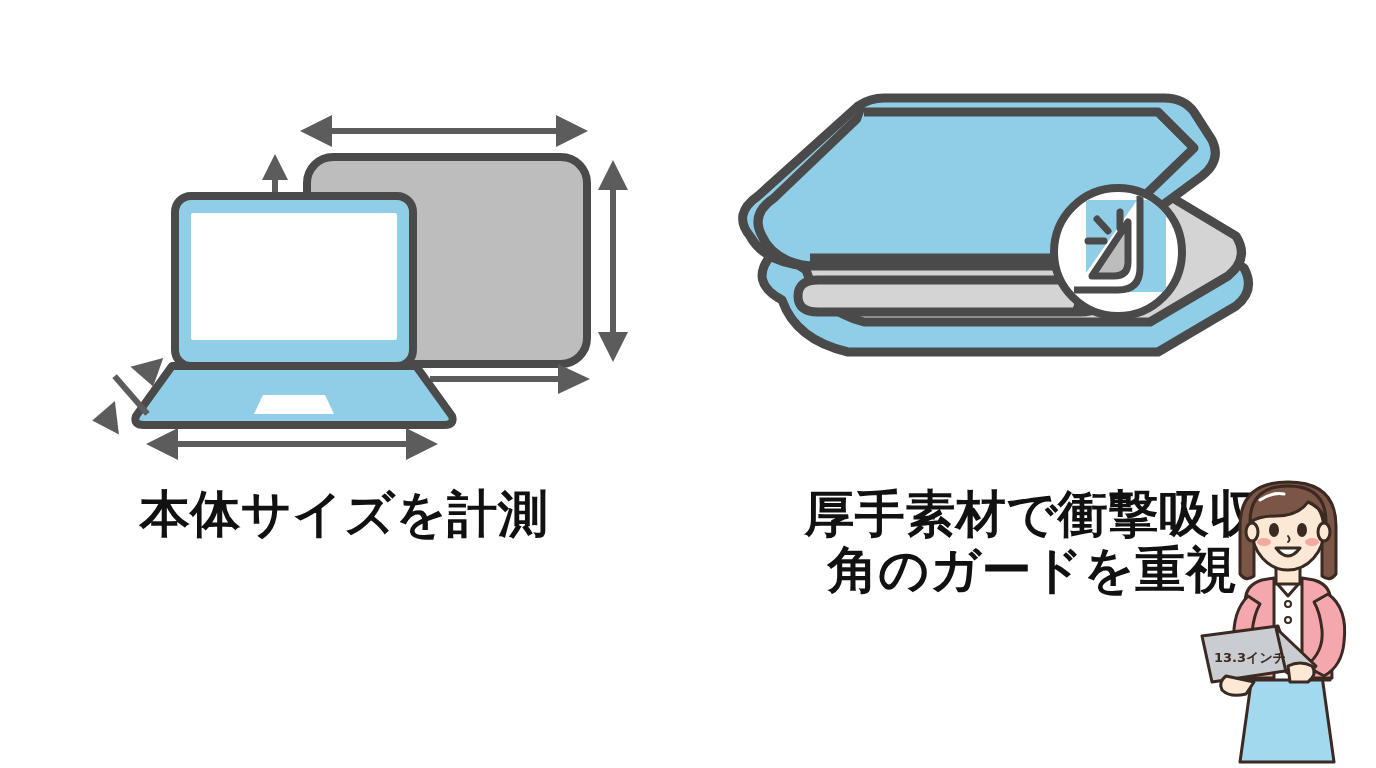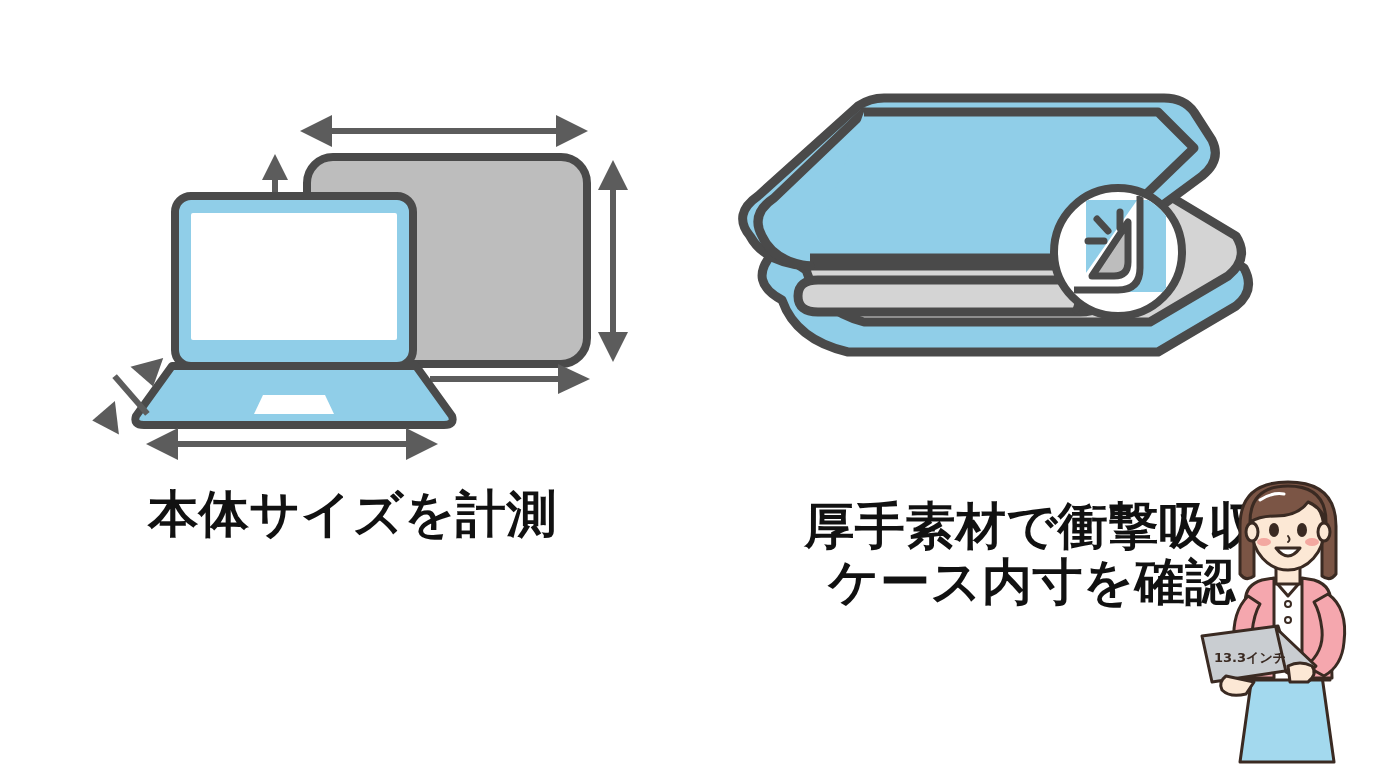--- a/index.html
+++ b/index.html
@@ -17,21 +17,21 @@
     position: relative;
     width: 1376px;
     height: 768px;
     background: #ffffff;
   }
   .panel {
     position: absolute;
     top: 0;
     height: 768px;
   }
-  #panel-left  { left: 0;   width: 688px; padding-left: 17px; }
+  #panel-left  { left: 0;   width: 688px; }
   #panel-right { left: 688px; width: 688px; }
 
   .illus {
     position: absolute;
     left: 0;
     top: 0;
   }
 
   .caption {
     position: absolute;
@@ -42,21 +42,21 @@
     font-family: "DejaVu Sans", "Liberation Sans", sans-serif;
     letter-spacing: 0.5px;
     line-height: 1.12;
     white-space: nowrap;
   }
   .caption .line {
     display: block;
     font-size: 50px;
   }
   #caption-left  { top: 486px; left: 0; }
-  #caption-right { top: 498px; left: 0; }
+  #caption-right { top: 486px; left: 0; }
 
   #character {
     position: absolute;
     left: 1188px;
     top: 470px;
     width: 192px;
     height: 300px;
   }
 </style>
 </head>
@@ -195,21 +195,21 @@
         <g stroke="#4a4a4a" stroke-width="7" stroke-linecap="round">
           <line x1="432" y1="212" x2="432" y2="228"></line>
           <line x1="409" y1="219" x2="420" y2="231"></line>
           <line x1="400" y1="241" x2="416" y2="241"></line>
         </g>
       </g>
     </svg>
 
     <div class="caption" id="caption-right">
       <span class="line">厚手素材で衝撃吸収</span>
-      <span class="line">ケース内寸を確認</span>
+      <span class="line">角のガードを重視</span>
     </div>
   </div>
 
   <svg id="character" viewBox="0 0 192 300">
 
     <path d="M 64 206 L 134 206 L 146 292 L 52 292 Z" fill="#a3d9ee" stroke="#3a2a22" stroke-width="3" stroke-linejoin="round"></path>
 
     <path d="M 58 140 Q 58 118 80 112 L 120 112 Q 142 118 142 140 L 142 210 L 58 210 Z" fill="#ffffff" stroke="#3a2a22" stroke-width="3" stroke-linejoin="round"></path>
 
     <path d="M 86 110 L 100 126 L 114 110 L 106 106 L 100 112 L 94 106 Z" fill="#ffffff" stroke="#3a2a22" stroke-width="3" stroke-linejoin="round"></path>

